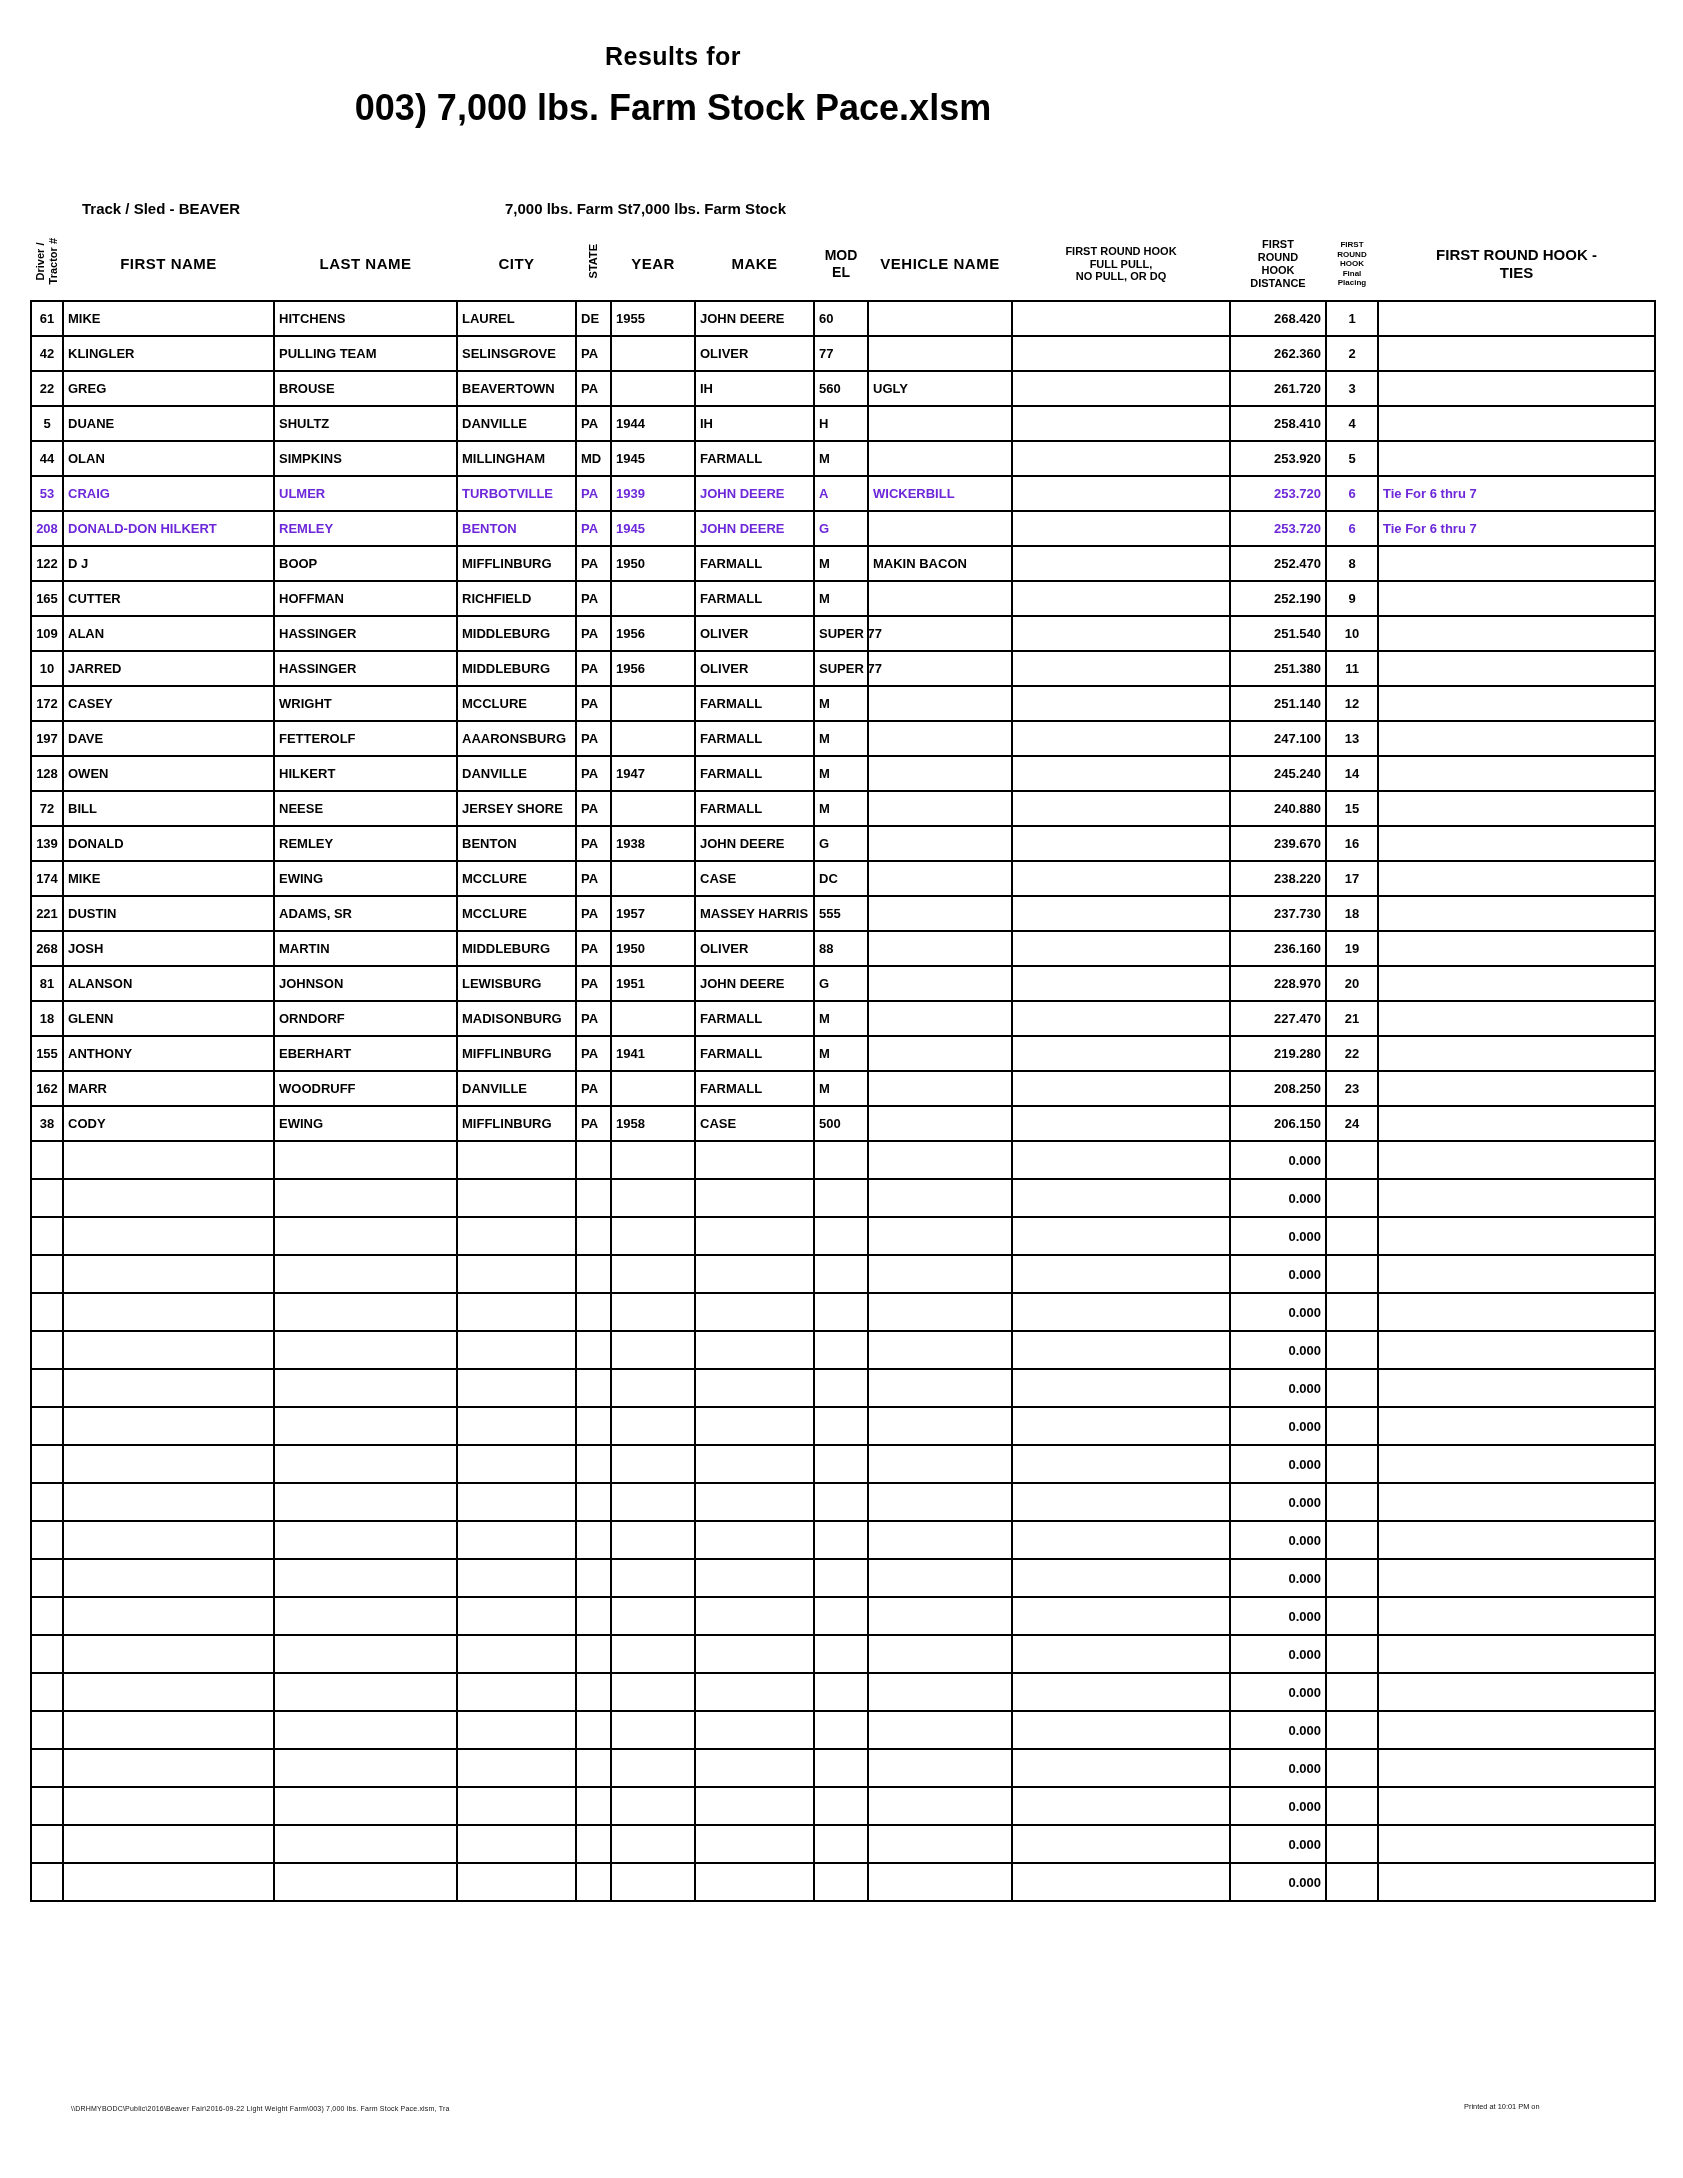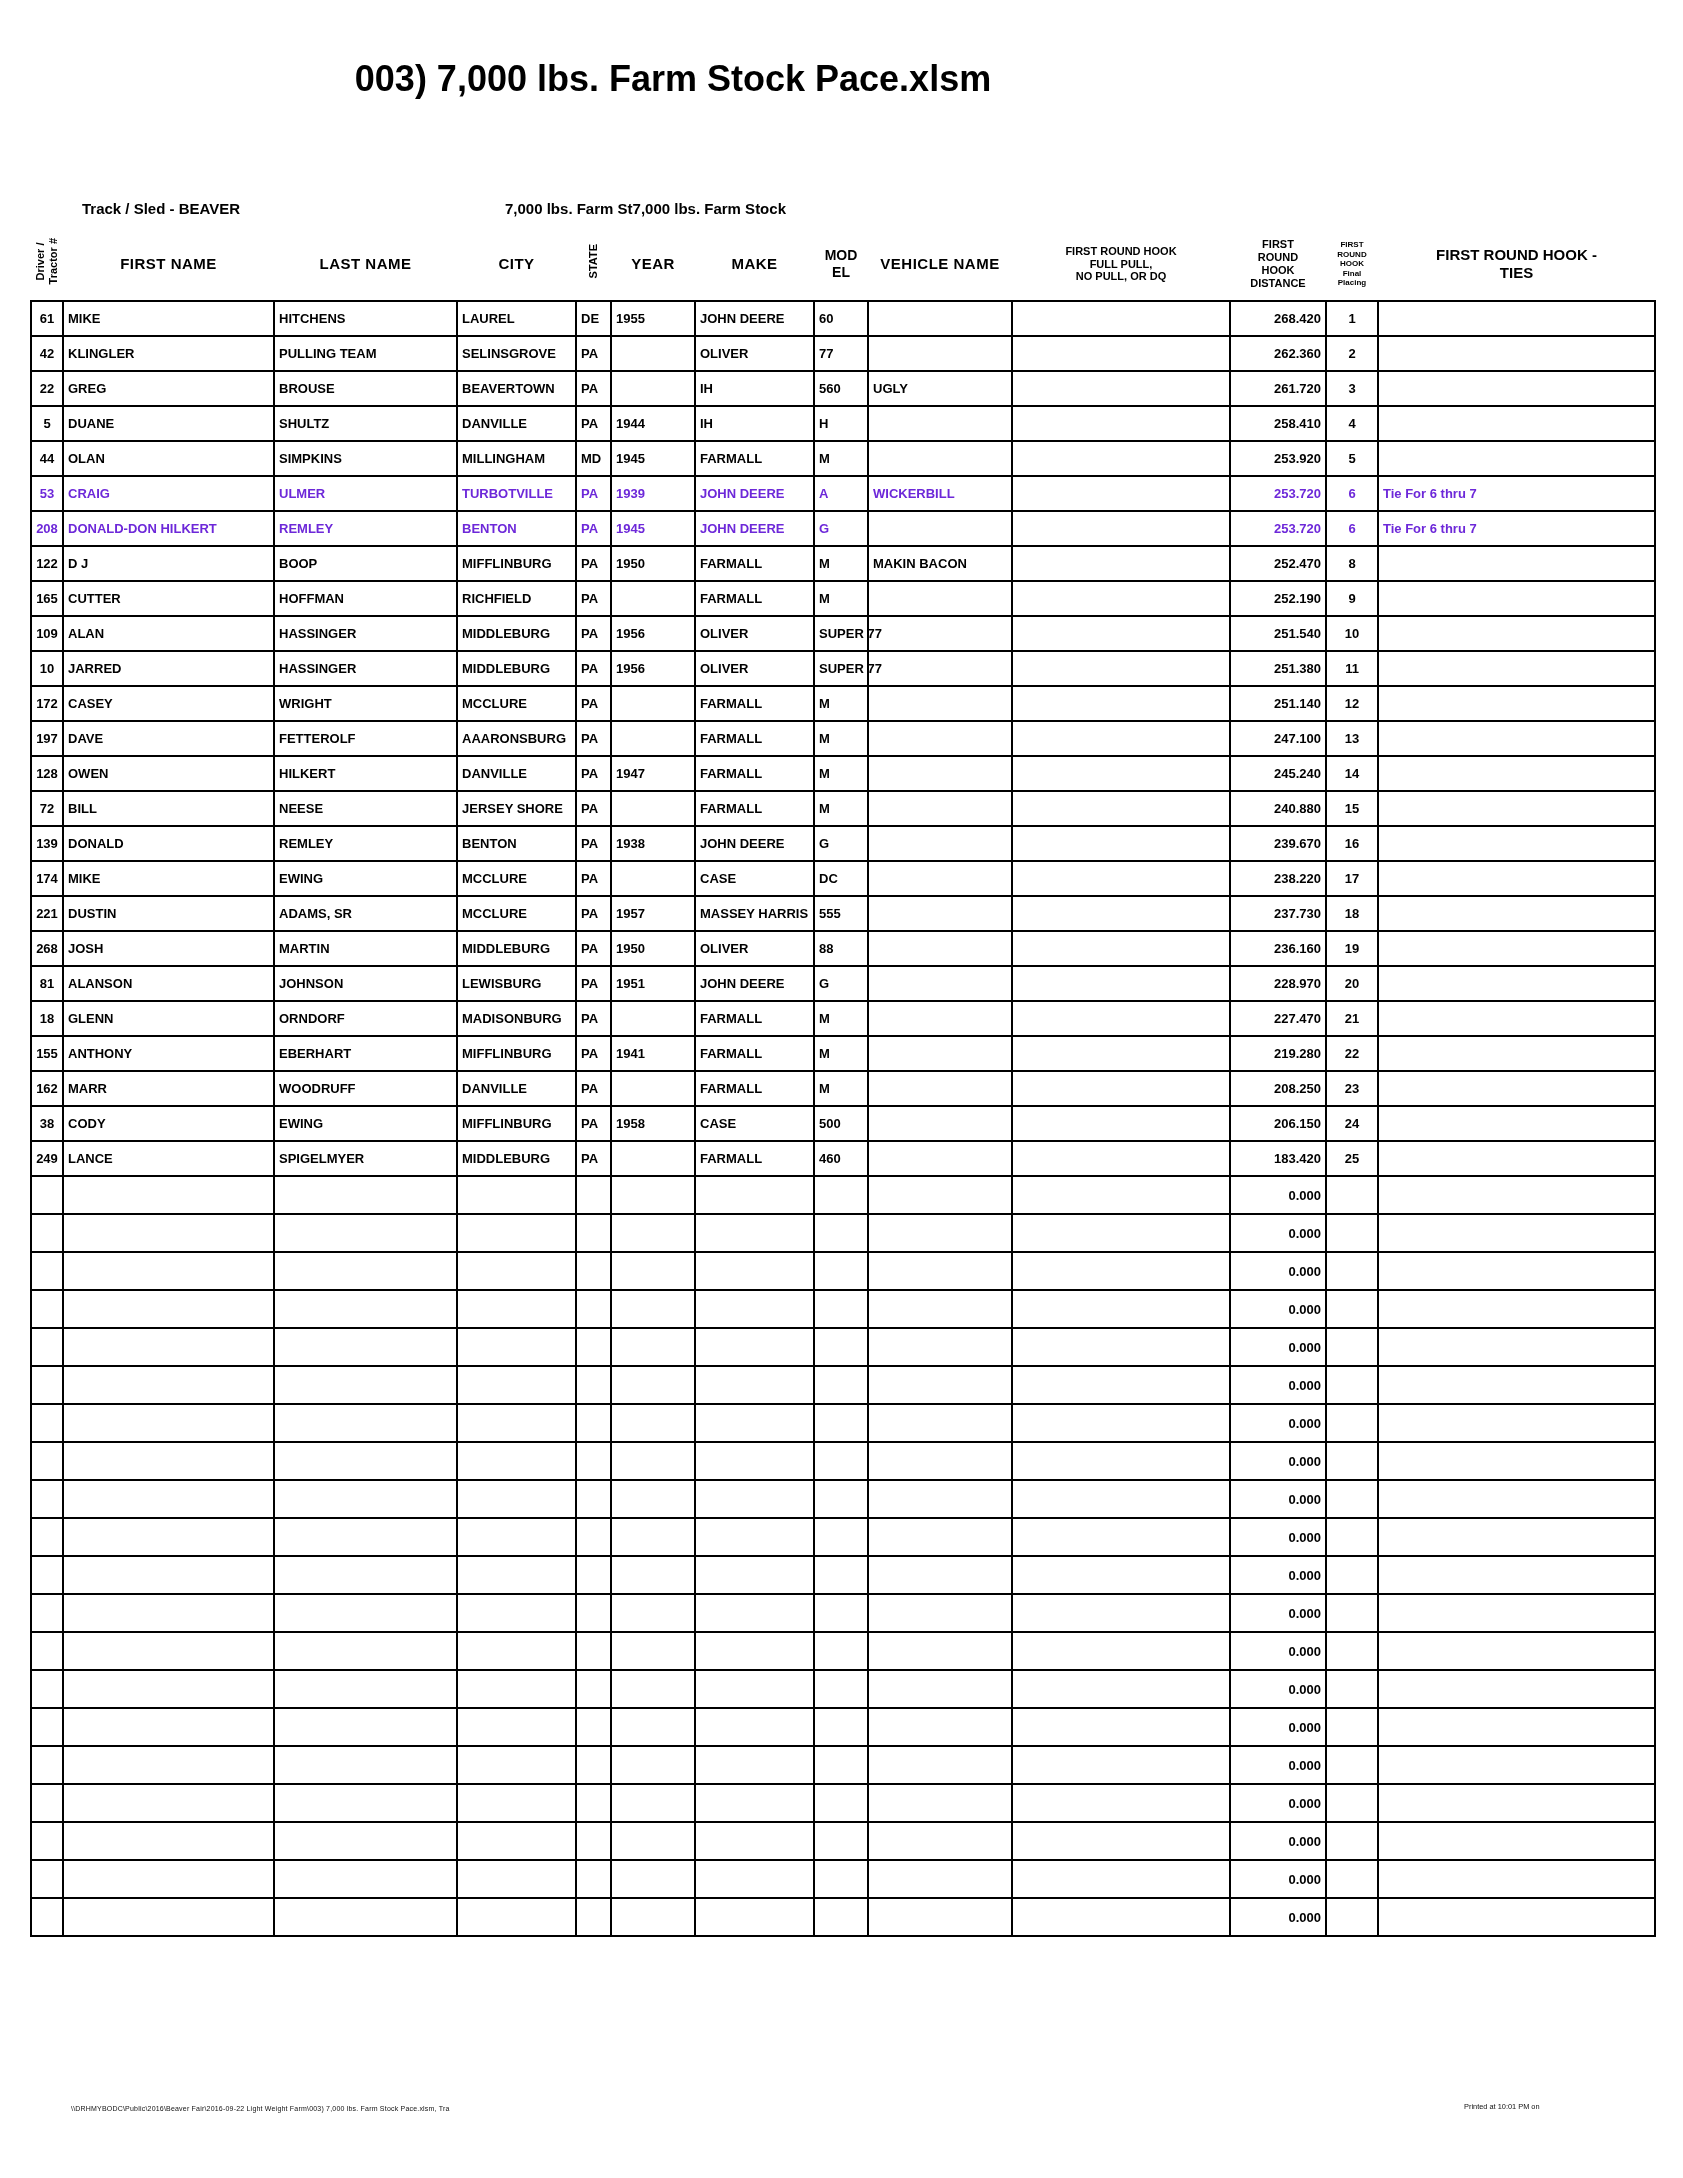--- a/index.html
+++ b/index.html
@@ -42,20 +42,21 @@
   
   .footer-left { position:absolute; left:71px; top:2105px; font-size:7px; color:#111; letter-spacing:0.2px; }
   .footer-right { position:absolute; left:1464px; top:2102px; font-size:7.4px; color:#111; }
 </style>
 </head>
 <body>
 
 <div class="page">
 
   <div class="title-block">
+    <div class="title-line1">Results for</div>
     <div class="title-line2">003) 7,000 lbs. Farm Stock Pace.xlsm</div>
   </div>
 
   <div class="subheader">
     <span class="track-label">Track / Sled - BEAVER</span>
     <span class="class-label"><span>7,000 lbs. Farm St</span><span>7,000 lbs. Farm Stock</span></span>
   </div>
 
   <table class="results">
     <colgroup>
@@ -455,35 +456,20 @@
           <td class="l">PA</td>
           <td class="l">1958</td>
           <td class="l">CASE</td>
           <td class="l ovf">500</td>
           <td class="l"></td>
           <td class="l"></td>
           <td class="r">206.150</td>
           <td class="c">24</td>
           <td class="l ties-cell"></td>
         </tr>
-        <tr class="data-row">
-          <td class="c">249</td>
-          <td class="l">LANCE</td>
-          <td class="l">SPIGELMYER</td>
-          <td class="l">MIDDLEBURG</td>
-          <td class="l">PA</td>
-          <td class="l"></td>
-          <td class="l">FARMALL</td>
-          <td class="l ovf">460</td>
-          <td class="l"></td>
-          <td class="l"></td>
-          <td class="r">183.420</td>
-          <td class="c">25</td>
-          <td class="l ties-cell"></td>
-        </tr>
         <tr class="empty-row">
           <td class="c"></td>
           <td class="l"></td>
           <td class="l"></td>
           <td class="l"></td>
           <td class="l"></td>
           <td class="l"></td>
           <td class="l"></td>
           <td class="l"></td>
           <td class="l"></td>

